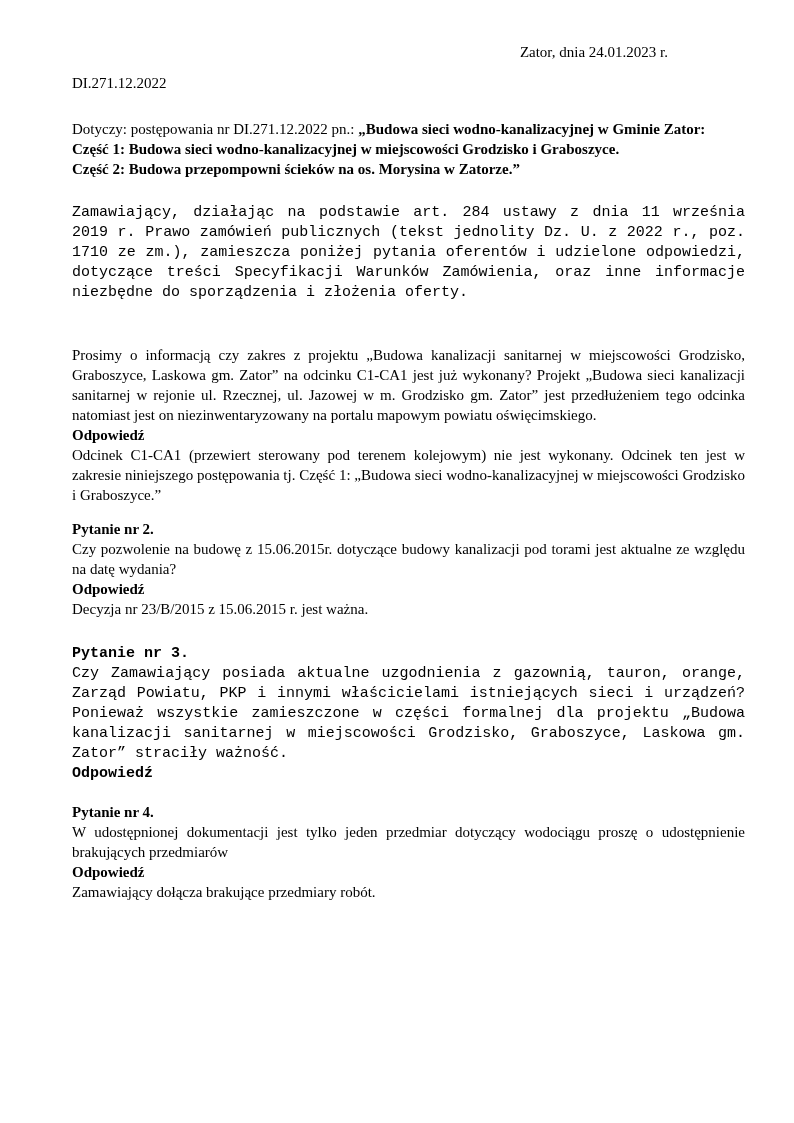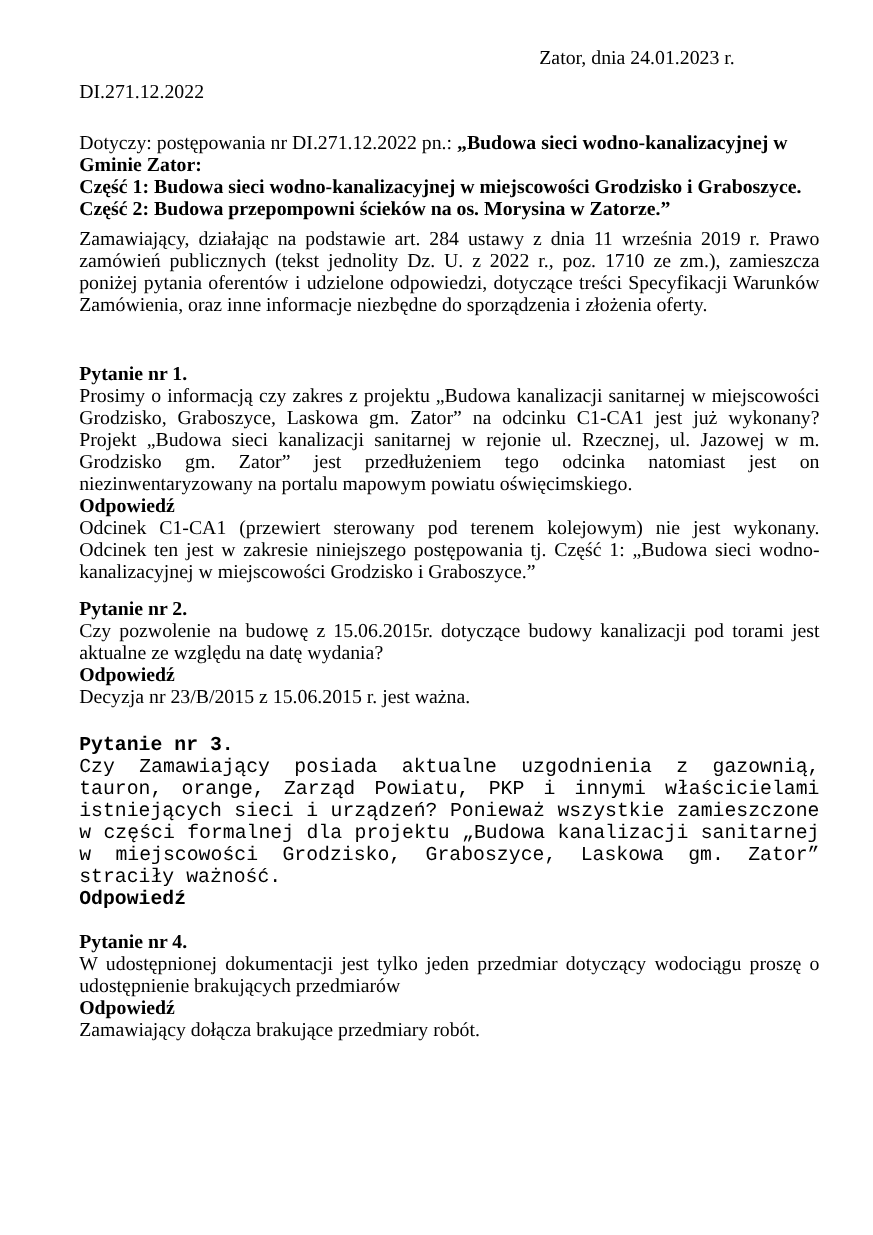--- a/index.html
+++ b/index.html
@@ -6,29 +6,29 @@
   html, body { background: #ffffff; }
   body {
     width: 794px; height: 1123px; overflow: hidden;
     font-family: "Liberation Serif", "DejaVu Serif", serif;
     color: #000000;
   }
   .page {
     width: 794px; height: 1123px;
     background: #ffffff;
     padding: 42px 49px 0 72px;
-    font-size: 18px;
+    font-size: 15px;
     line-height: 20px;
   }
   .justify { text-align: justify; }
   .date-line { text-align: right; padding-right: 77px; }
   .ref-line { margin-top: 11px; }
   .subject { margin-top: 26px; text-align: left; }
   .subject .bold { font-weight: bold; }
-  .intro { margin-top: 8px; }
+  .intro { margin-top: 24px; font-family: Liberation Mono, monospace; }
   .qa-block p { margin: 0; }
   .qa-heading { font-weight: bold; }
   #qa-list .qa-block:nth-child(1) { margin-top: 42px; }
   #qa-list .qa-block:nth-child(2) { margin-top: 14px; }
   #qa-list .qa-block:nth-child(3) { margin-top: 25px; font-family: Liberation Mono, monospace; }
   #qa-list .qa-block:nth-child(4) { margin-top: 18px; }
   #qa-list .qa-block:nth-child(5) { margin-top: 27px; }
 </style>
 </head>
 <body>
@@ -38,21 +38,20 @@
   <div class="date-line">Zator, dnia 24.01.2023 r.</div>
 
   <div class="ref-line">DI.271.12.2022</div>
 
   <p class="subject"><span>Dotyczy: postępowania nr DI.271.12.2022 pn.: </span><span class="bold">„Budowa sieci wodno-kanalizacyjnej w Gminie Zator:</span><br><span class="bold">Część 1: Budowa sieci wodno-kanalizacyjnej w miejscowości Grodzisko i Graboszyce.</span><br><span class="bold">Część 2: Budowa przepompowni ścieków na os. Morysina w Zatorze.”</span></p>
 
   <p class="intro justify">Zamawiający, działając na podstawie art. 284 ustawy z dnia 11 września 2019 r. Prawo zamówień publicznych (tekst jednolity Dz. U. z 2022 r., poz. 1710 ze zm.), zamieszcza poniżej pytania oferentów i udzielone odpowiedzi, dotyczące treści Specyfikacji Warunków Zamówienia, oraz inne informacje niezbędne do sporządzenia i złożenia oferty.</p>
 
   <div id="qa-list">
   <section class="qa-block">
-    <p class="qa-heading">Pytanie nr 1.</p>
     <p class="qa-question justify">Prosimy o informacją czy zakres z projektu „Budowa kanalizacji sanitarnej w miejscowości Grodzisko, Graboszyce, Laskowa gm. Zator” na odcinku C1-CA1 jest już wykonany? Projekt „Budowa sieci kanalizacji sanitarnej w rejonie ul. Rzecznej, ul. Jazowej w m. Grodzisko gm. Zator” jest przedłużeniem tego odcinka natomiast jest on niezinwentaryzowany na portalu mapowym powiatu oświęcimskiego.</p>
     <p class="qa-heading">Odpowiedź</p>
     <p class="qa-answer justify">Odcinek C1-CA1 (przewiert sterowany pod terenem kolejowym) nie jest wykonany. Odcinek ten jest w zakresie niniejszego postępowania tj. Część 1: „Budowa sieci wodno-kanalizacyjnej w miejscowości Grodzisko i Graboszyce.”</p>
   </section>
 
   <section class="qa-block">
     <p class="qa-heading">Pytanie nr 2.</p>
     <p class="qa-question justify">Czy pozwolenie na budowę z 15.06.2015r. dotyczące budowy kanalizacji pod torami jest aktualne ze względu na datę wydania?</p>
     <p class="qa-heading">Odpowiedź</p>
     <p class="qa-answer justify">Decyzja nr 23/B/2015 z 15.06.2015 r. jest ważna.</p>

